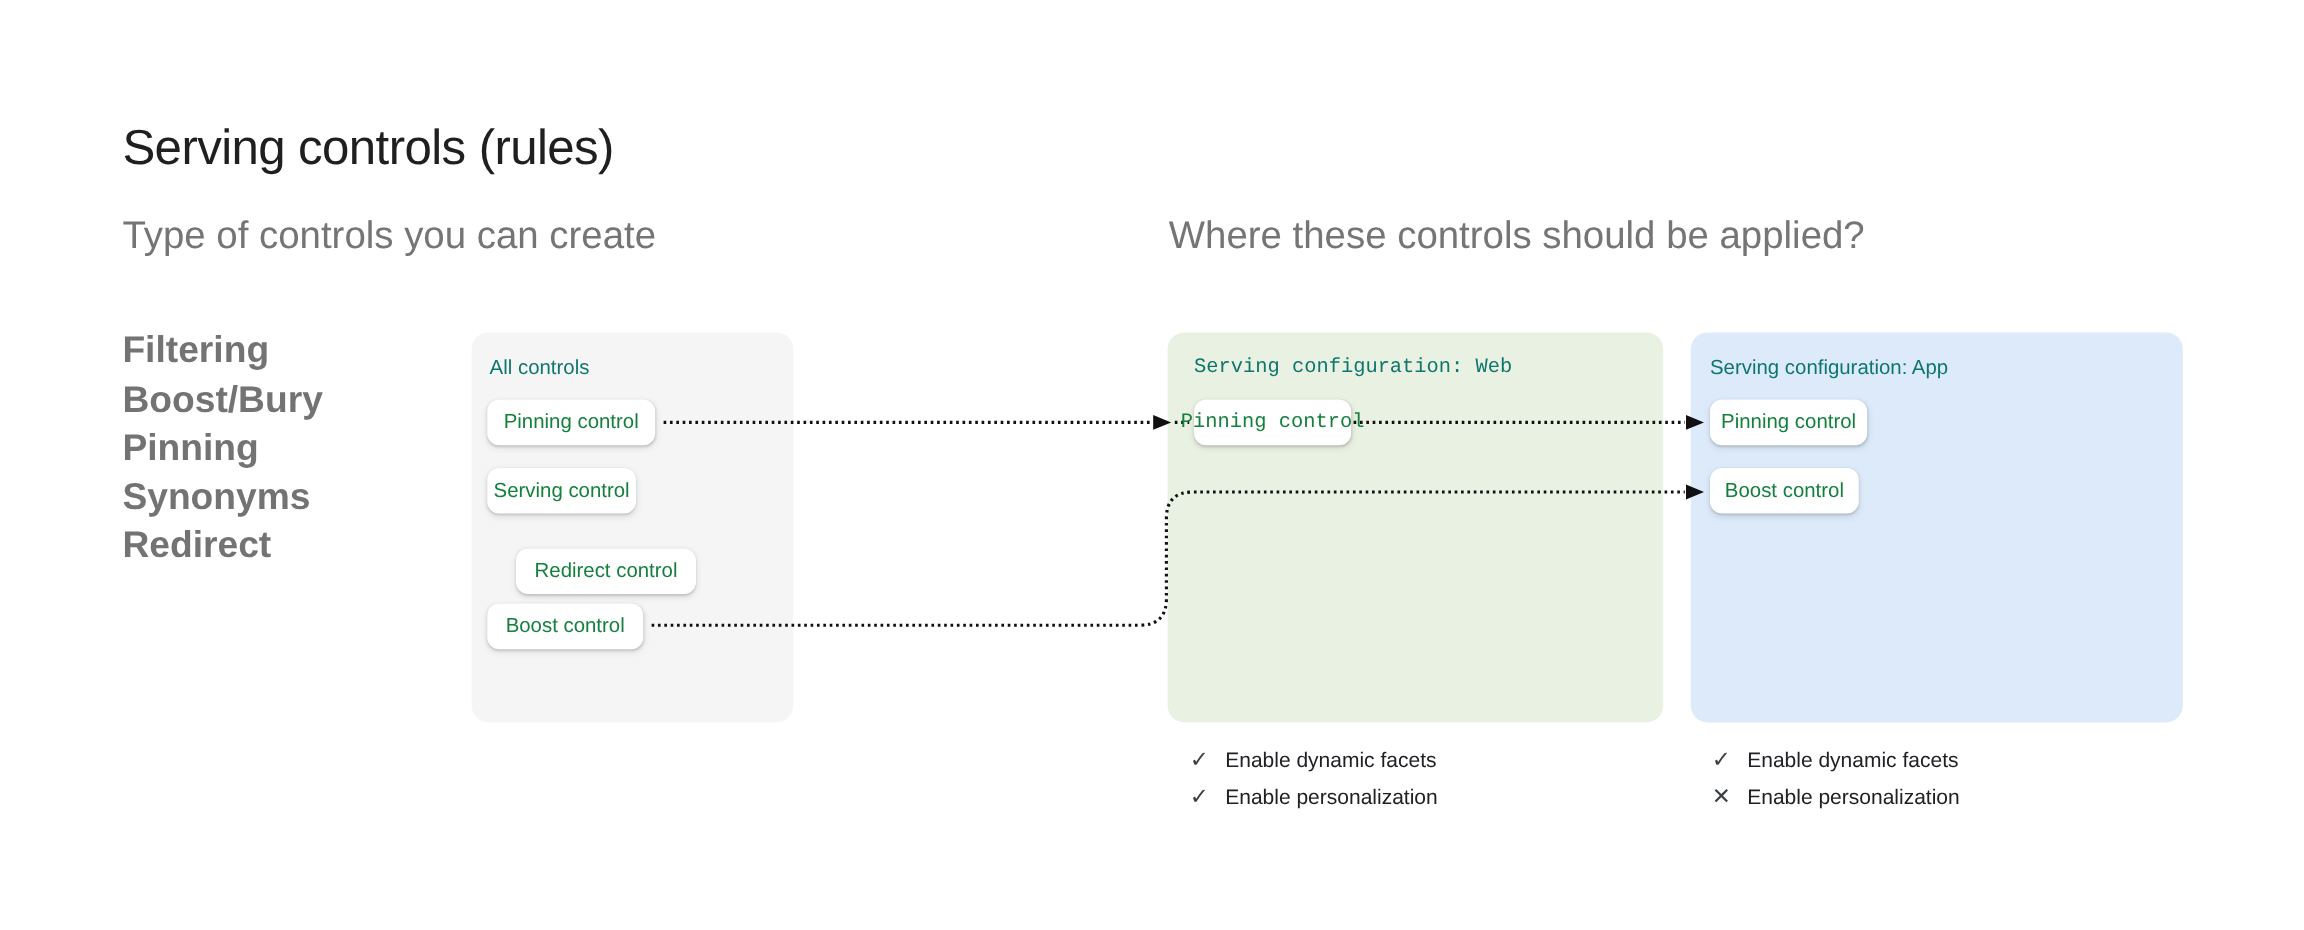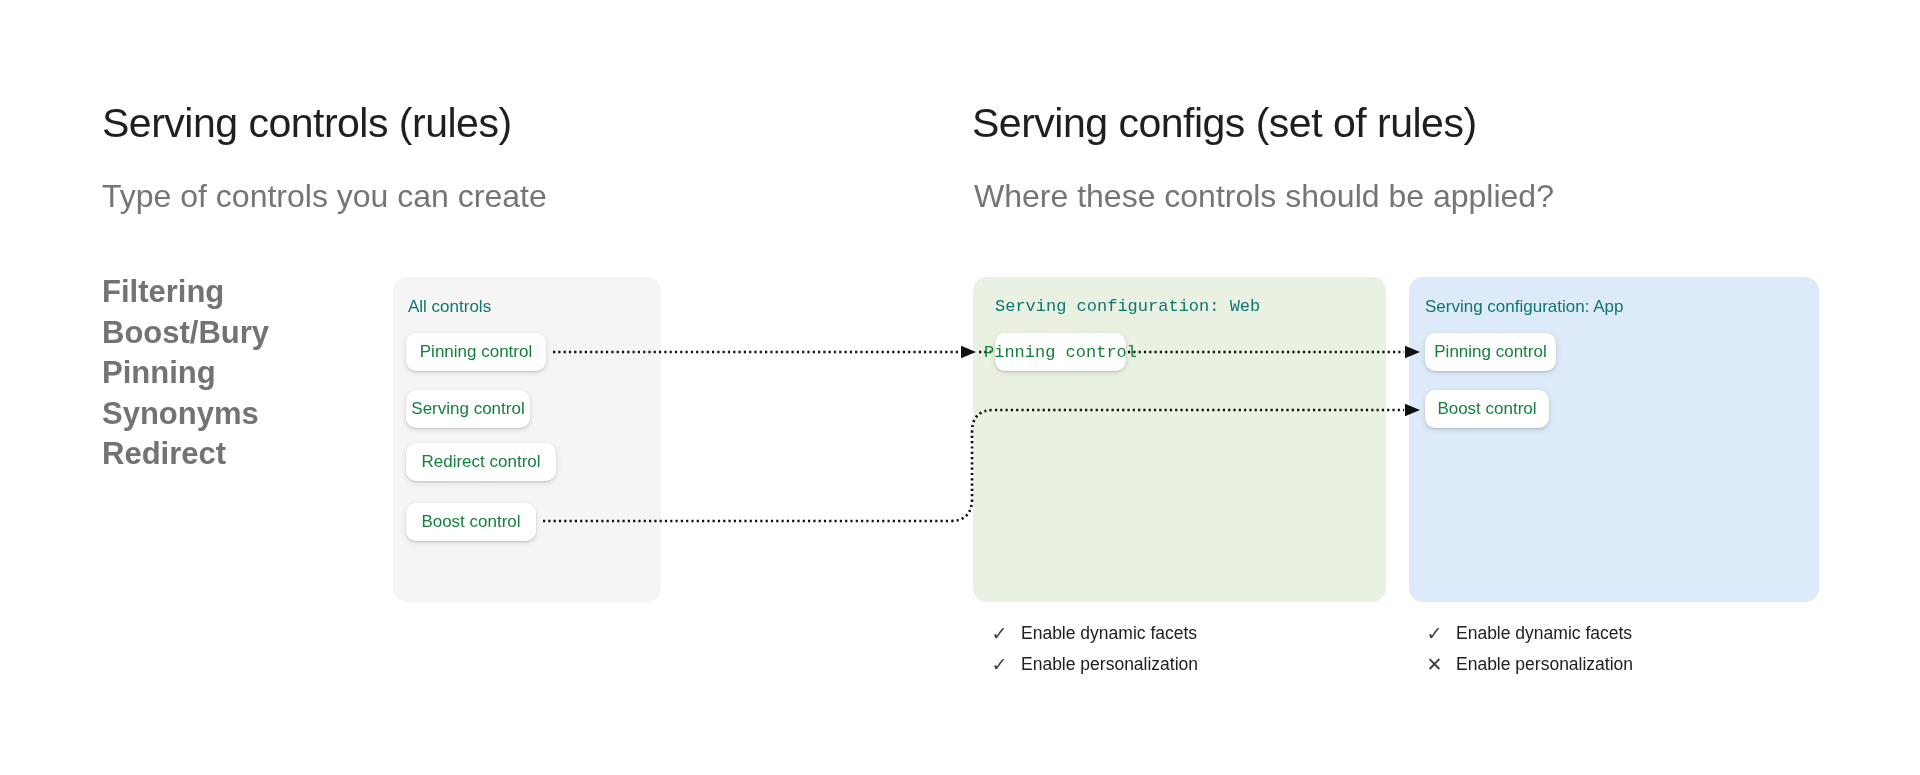--- a/index.html
+++ b/index.html
@@ -77,21 +77,21 @@
     align-items: center;
     justify-content: center;
     font-size: 17px;
     color: #15803d;
     white-space: nowrap;
     z-index: 6;
   }
   .card-all .pill { left: 13px; }
   .pill-r1 { top: 56px; }
   .pill-r2 { top: 113px; }
-  .pill-r3 { top: 166px; }
+  .pill-r3 { top: 180px; margin-left: 24px; }
   .pill-r4 { top: 226px; }
   .w140 { width: 140px; }
   .w124 { width: 124px; }
   .w150 { width: 150px; }
   .w130 { width: 130px; }
   .card-web .pill { left: 22px; width: 131px; }
   .card-app .pill { left: 16px; width: 131px; }
   .card-app .pill.pill-boost { width: 124px; }
 
   .arrow-layer {
@@ -125,21 +125,20 @@
   .fy-2 { top: 653px; }
 </style>
 </head>
 <body>
 
 <div class="stage">
 
   <div class="col-title" style="left:102px">Serving controls (rules)</div>
   <div class="col-subtitle" style="left:102px">Type of controls you can create</div>
 
-  <div class="col-title" style="left:972px">Serving configs (set of rules)</div>
   <div class="col-subtitle" style="left:974px">Where these controls should be applied?</div>
 
   <ul class="control-type-list">
     <li>Filtering</li>
     <li>Boost/Bury</li>
     <li>Pinning</li>
     <li>Synonyms</li>
     <li>Redirect</li>
   </ul>
 

